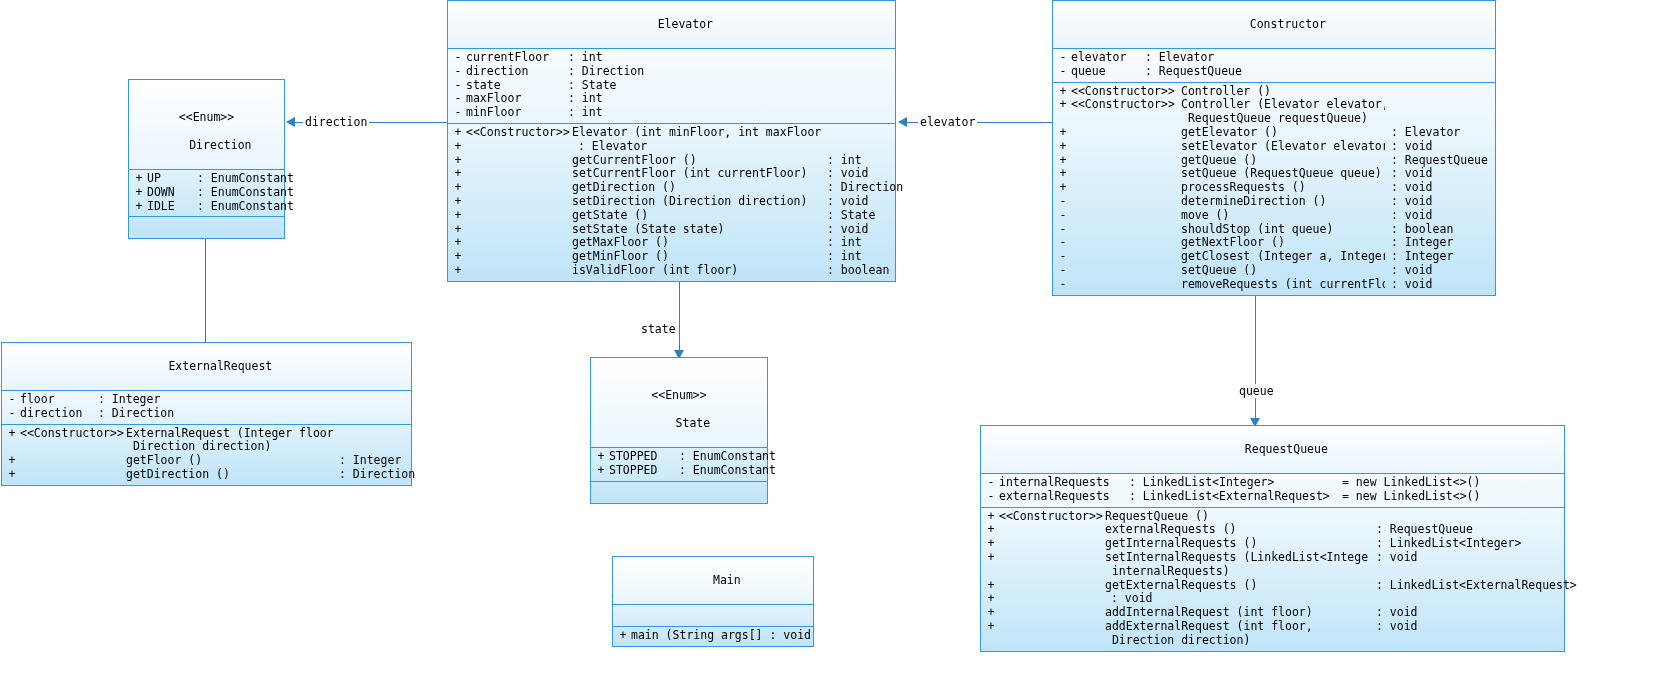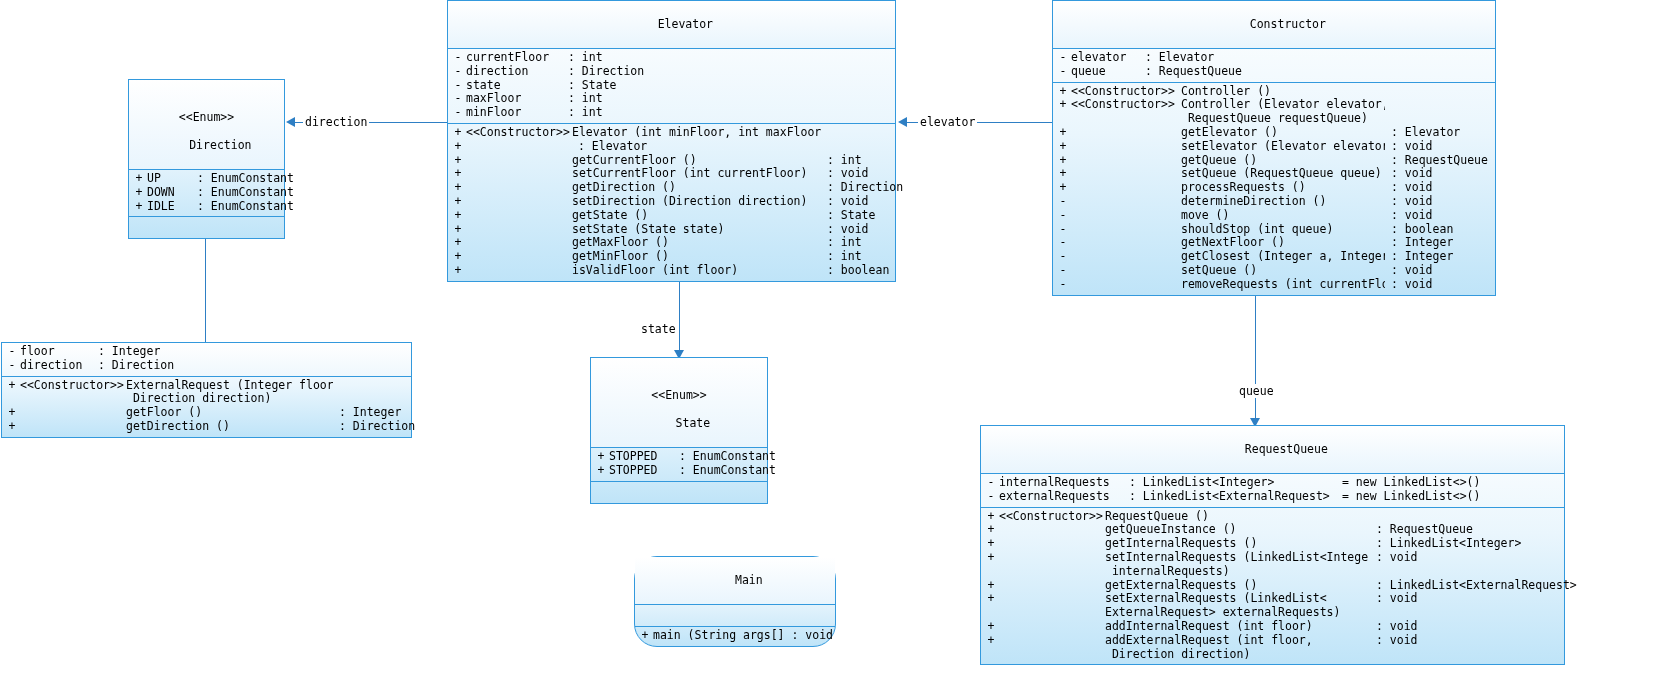--- a/index.html
+++ b/index.html
@@ -379,20 +379,23 @@
     <div class="row attr">
       <span class="vis">+</span>
       <span class="name-col" style="width:64px">STOPPED</span>
       <span class="type-col">: <span>EnumConstant</span></span>
     </div>
   </div>
   <div class="uml-section last empty"></div>
 </div>
 
 <div class="uml-box" style="left:1px; top:342px; width:411px;">
+  <div class="uml-title">
+    <span>ExternalRequest</span>
+  </div>
   <div class="uml-section">
     <div class="row attr">
       <span class="vis">-</span>
       <span class="name-col" style="width:72px">floor</span>
       <span class="type-col">: <span>Integer</span></span>
     </div>
     <div class="row attr">
       <span class="vis">-</span>
       <span class="name-col" style="width:72px">direction</span>
       <span class="type-col">: <span>Direction</span></span>
@@ -442,21 +445,21 @@
   <div class="uml-section last">
     <div class="row">
       <span class="vis">+</span>
       <span class="stereo-col" style="width:106px">&lt;&lt;Constructor&gt;&gt;</span>
       <span class="name-col">RequestQueue ()</span>
       <span class="type-col" style="width:186px"></span>
     </div>
     <div class="row">
       <span class="vis">+</span>
       <span class="stereo-col" style="width:106px"></span>
-      <span class="name-col">getQueueInstance ()</span>
+      <span class="name-col">externalRequests ()</span>
       <span class="type-col" style="width:186px">: RequestQueue</span>
     </div>
     <div class="row">
       <span class="vis">+</span>
       <span class="stereo-col" style="width:106px"></span>
       <span class="name-col">getInternalRequests ()</span>
       <span class="type-col" style="width:186px">: LinkedList&lt;Integer&gt;</span>
     </div>
     <div class="row">
       <span class="vis">+</span>
@@ -467,41 +470,39 @@
     </div>
     <div class="row">
       <span class="vis">+</span>
       <span class="stereo-col" style="width:106px"></span>
       <span class="name-col">getExternalRequests ()</span>
       <span class="type-col" style="width:186px">: LinkedList&lt;ExternalRequest&gt;</span>
     </div>
     <div class="row">
       <span class="vis">+</span>
       <span class="stereo-col" style="width:106px"></span>
-      <span class="name-col">setExternalRequests (LinkedList&lt;
-ExternalRequest&gt; externalRequests)</span>
       <span class="type-col" style="width:186px">: void</span>
     </div>
     <div class="row">
       <span class="vis">+</span>
       <span class="stereo-col" style="width:106px"></span>
       <span class="name-col">addInternalRequest (int floor)</span>
       <span class="type-col" style="width:186px">: void</span>
     </div>
     <div class="row">
       <span class="vis">+</span>
       <span class="stereo-col" style="width:106px"></span>
       <span class="name-col">addExternalRequest (int floor,
  Direction direction)</span>
       <span class="type-col" style="width:186px">: void</span>
     </div>
   </div>
 </div>
 
-<div class="uml-box" style="left:634px; top:556px; width:202px;border-radius:23px;">
+<div class="uml-box" style="left:612px; top:556px; width:202px;">
   <div class="uml-title">
     <span>Main</span>
   </div>
   <div class="uml-section empty"></div>
   <div class="uml-section last">
     <div class="row">
       <span class="vis">+</span>
       <span class="stereo-col"></span>
       <span class="name-col">main (String args[])</span>
       <span class="type-col">: void</span>

